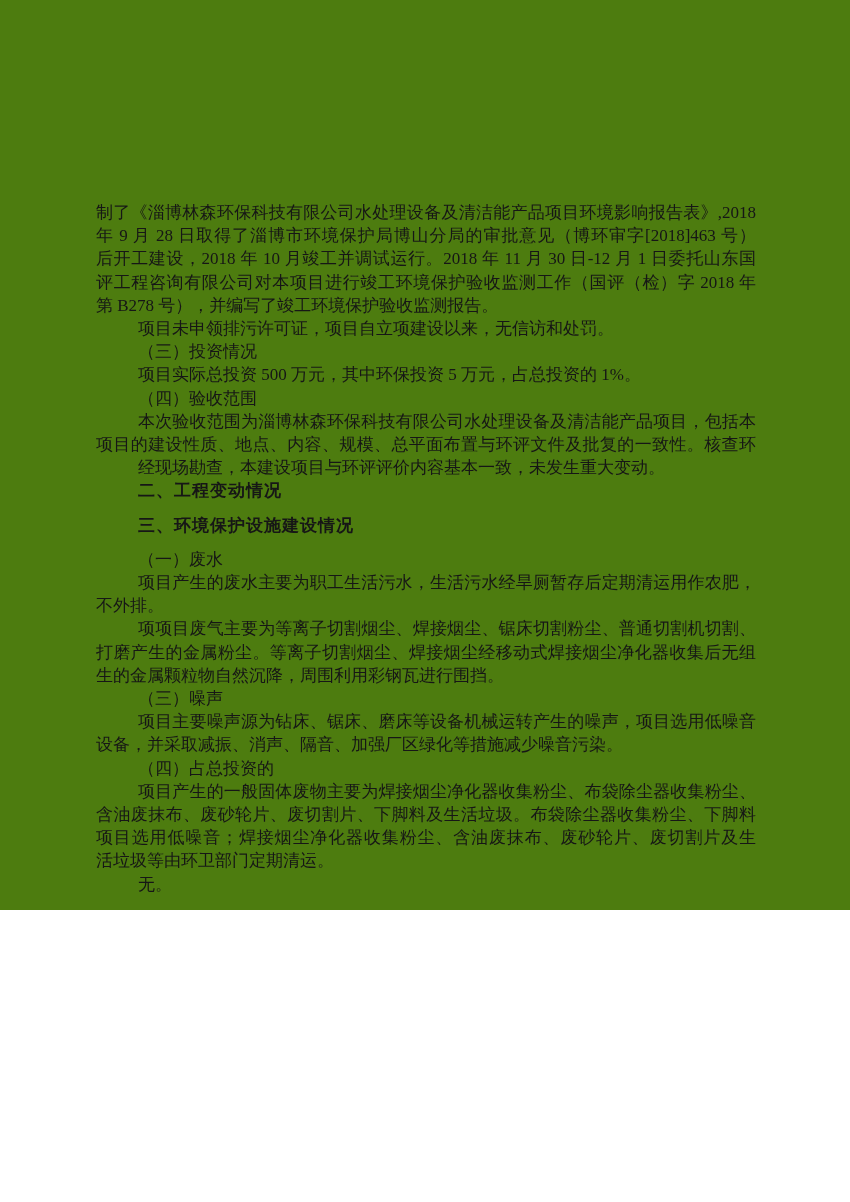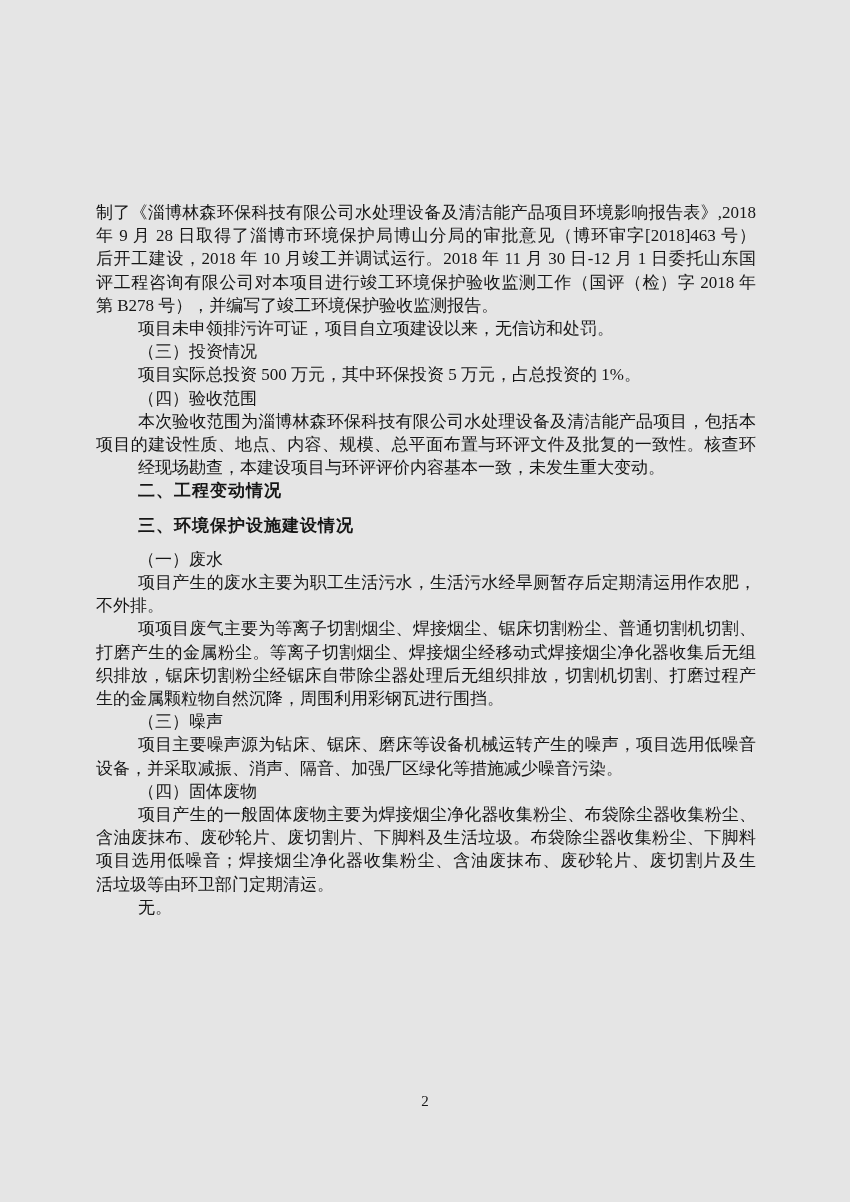--- a/index.html
+++ b/index.html
@@ -3,22 +3,22 @@
 <meta charset="utf-8">
 <style>
   html, body {
     margin: 0;
     padding: 0;
     background: #ffffff;
   }
   .page {
     position: relative;
     width: 850px;
-    height: 1202px;
-    background: #e5e5e5;
+    height: 910px;
+    background: #4d7c0f;
     overflow: hidden;
     text-decoration: underline;
   }
   .content {
     position: absolute;
     left: 96px;
     top: 201px;
     width: 660px;
     color: #161616;
     font-family: "Liberation Serif", "DejaVu Serif", serif;
@@ -71,26 +71,25 @@
       <div class="line ind full">本次验收范围为淄博林森环保科技有限公司水处理设备及清洁能产品项目，包括本</div>
       <div class="line full">项目的建设性质、地点、内容、规模、总平面布置与环评文件及批复的一致性。核查环</div>
       <div class="line ind">经现场勘查，本建设项目与环评评价内容基本一致，未发生重大变动。</div>
       <div class="line heading ind">二、工程变动情况</div>
       <div class="line heading ind">三、环境保护设施建设情况</div>
       <div class="line ind">（一）废水</div>
       <div class="line ind full">项目产生的废水主要为职工生活污水，生活污水经旱厕暂存后定期清运用作农肥，</div>
       <div class="line">不外排。</div>
       <div class="line ind full">项项目废气主要为等离子切割烟尘、焊接烟尘、锯床切割粉尘、普通切割机切割、</div>
       <div class="line full">打磨产生的金属粉尘。等离子切割烟尘、焊接烟尘经移动式焊接烟尘净化器收集后无组</div>
-      <div class="line full">织排放，锯床切割粉尘经锯床自带除尘器处理后无组织排放，切割机切割、打磨过程产</div>
       <div class="line">生的金属颗粒物自然沉降，周围利用彩钢瓦进行围挡。</div>
       <div class="line ind">（三）噪声</div>
       <div class="line ind full">项目主要噪声源为钻床、锯床、磨床等设备机械运转产生的噪声，项目选用低噪音</div>
       <div class="line">设备，并采取减振、消声、隔音、加强厂区绿化等措施减少噪音污染。</div>
-      <div class="line ind">（四）固体废物</div>
+      <div class="line ind">（四）占总投资的</div>
       <div class="line ind full">项目产生的一般固体废物主要为焊接烟尘净化器收集粉尘、布袋除尘器收集粉尘、</div>
       <div class="line full">含油废抹布、废砂轮片、废切割片、下脚料及生活垃圾。布袋除尘器收集粉尘、下脚料</div>
       <div class="line full">项目选用低噪音；焊接烟尘净化器收集粉尘、含油废抹布、废砂轮片、废切割片及生</div>
       <div class="line">活垃圾等由环卫部门定期清运。</div>
       <div class="line ind">无。</div>
     </div>
   <div class="footer">
     <span>2</span>
   </div>
 </div>

